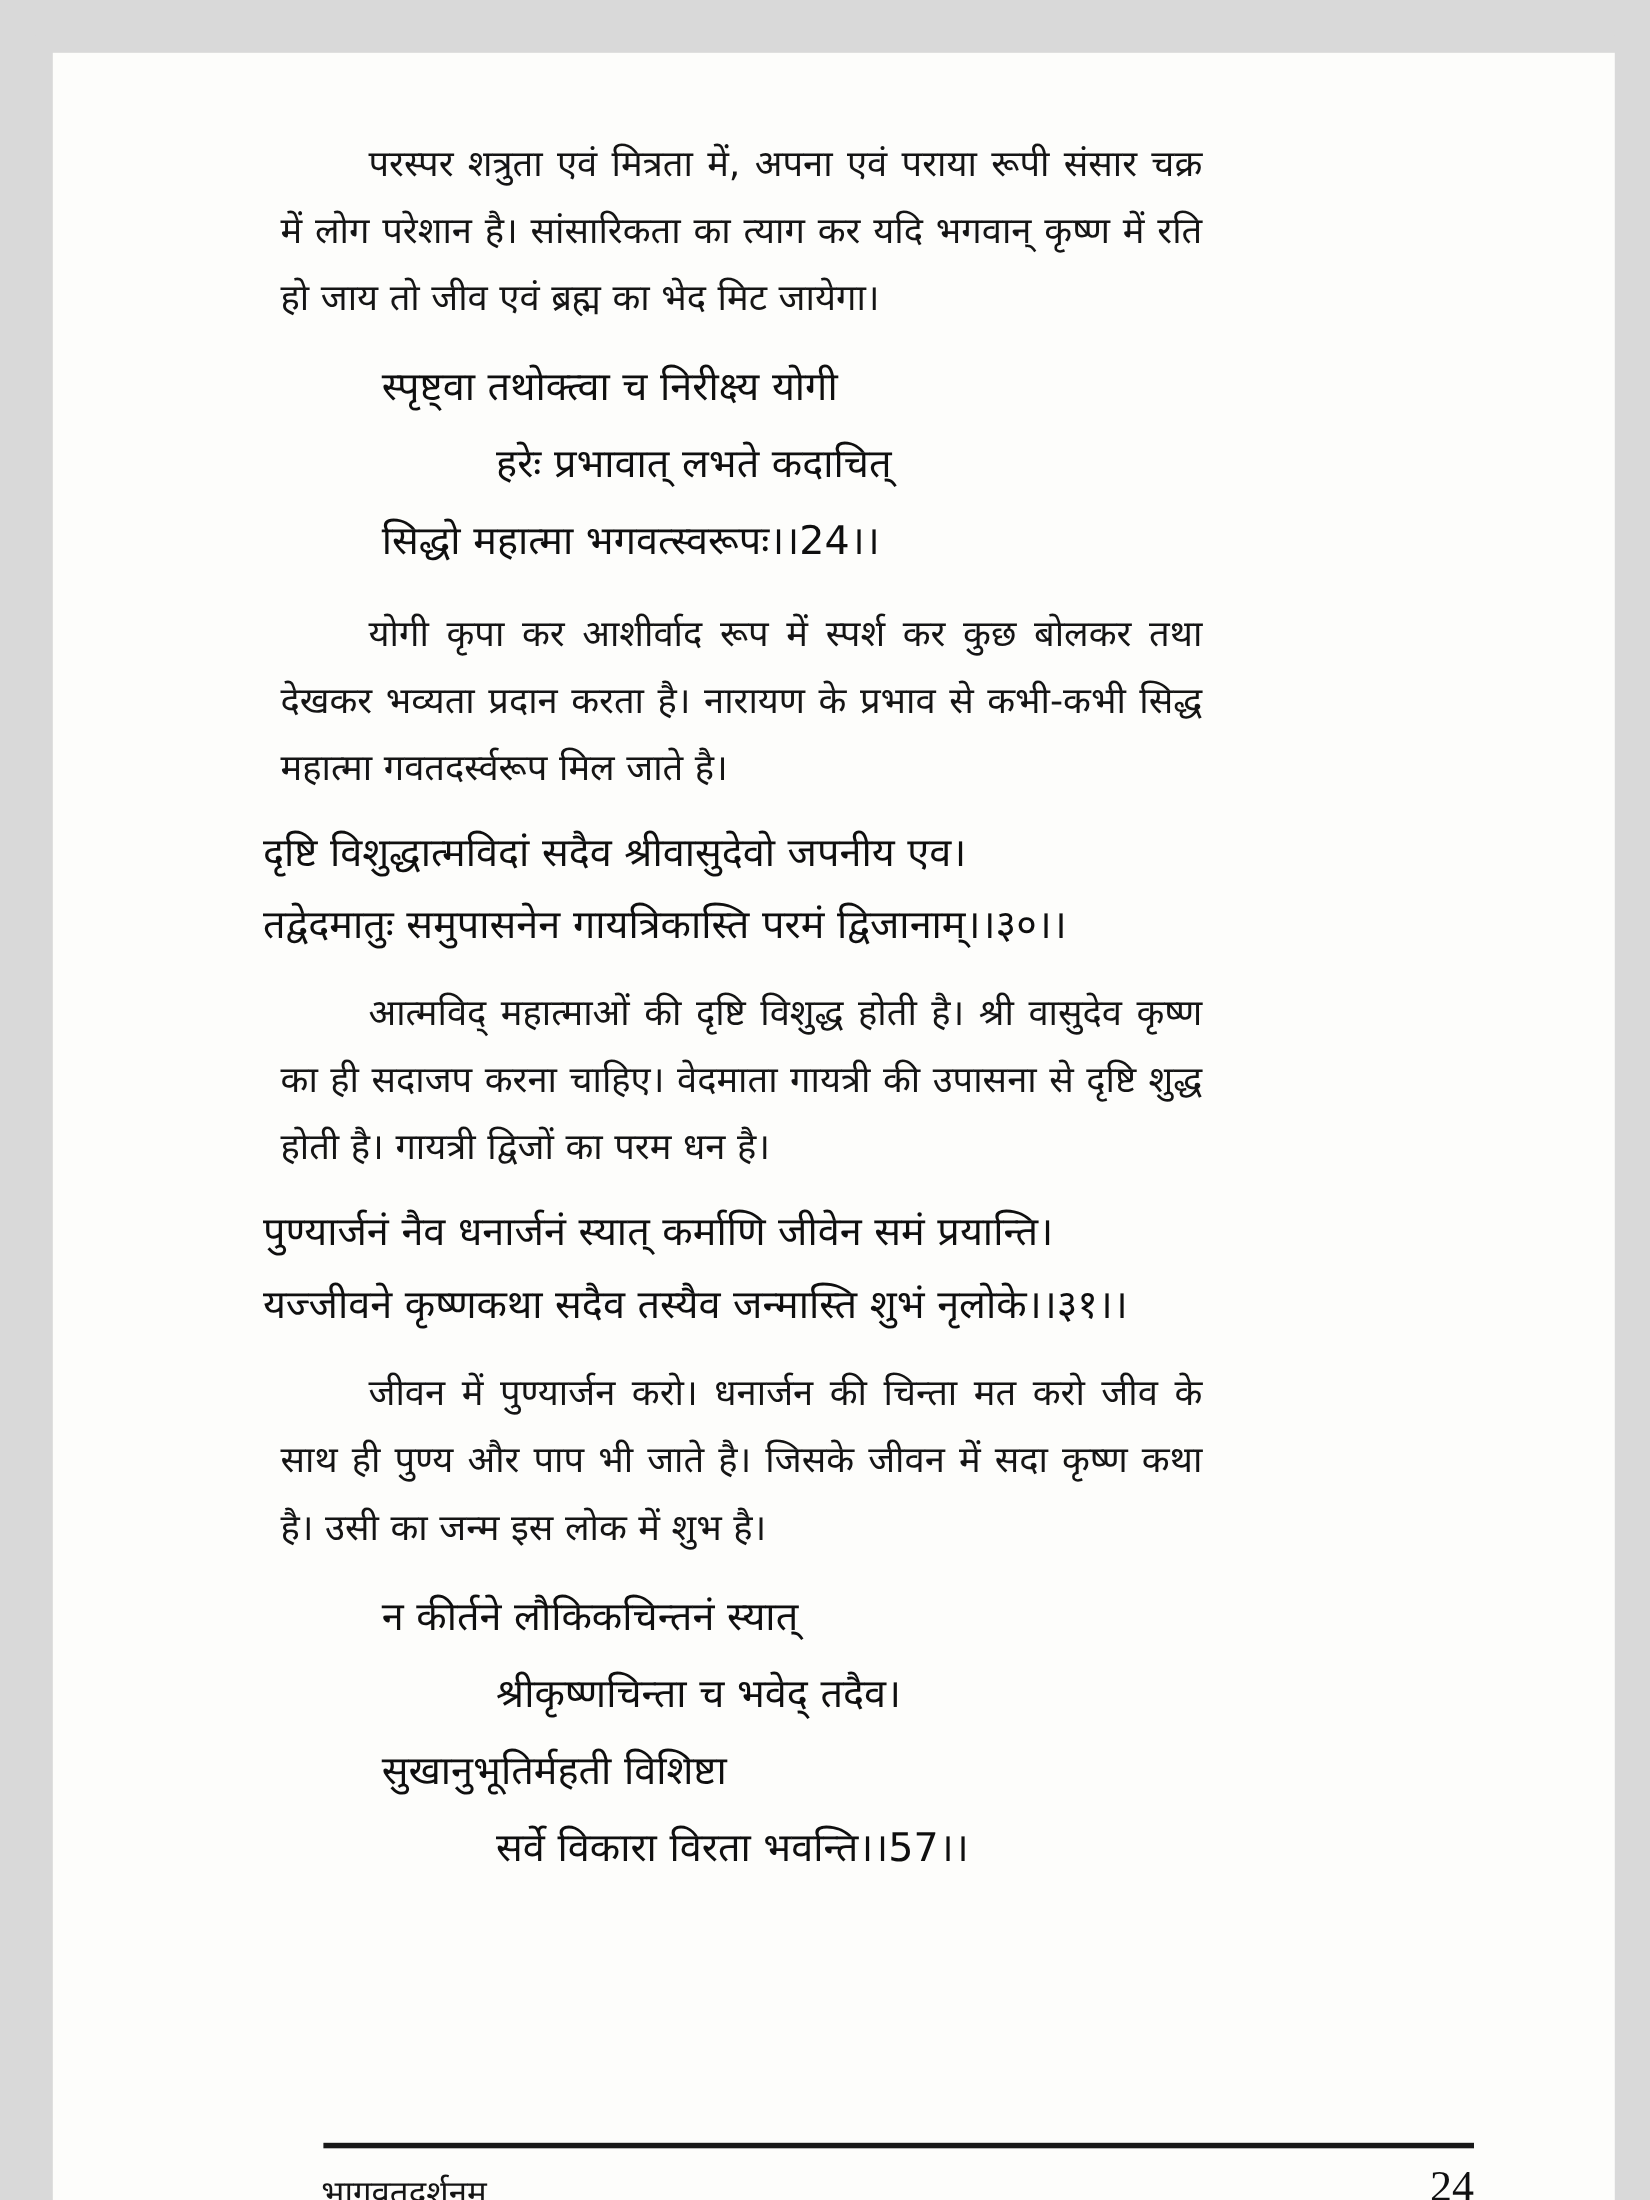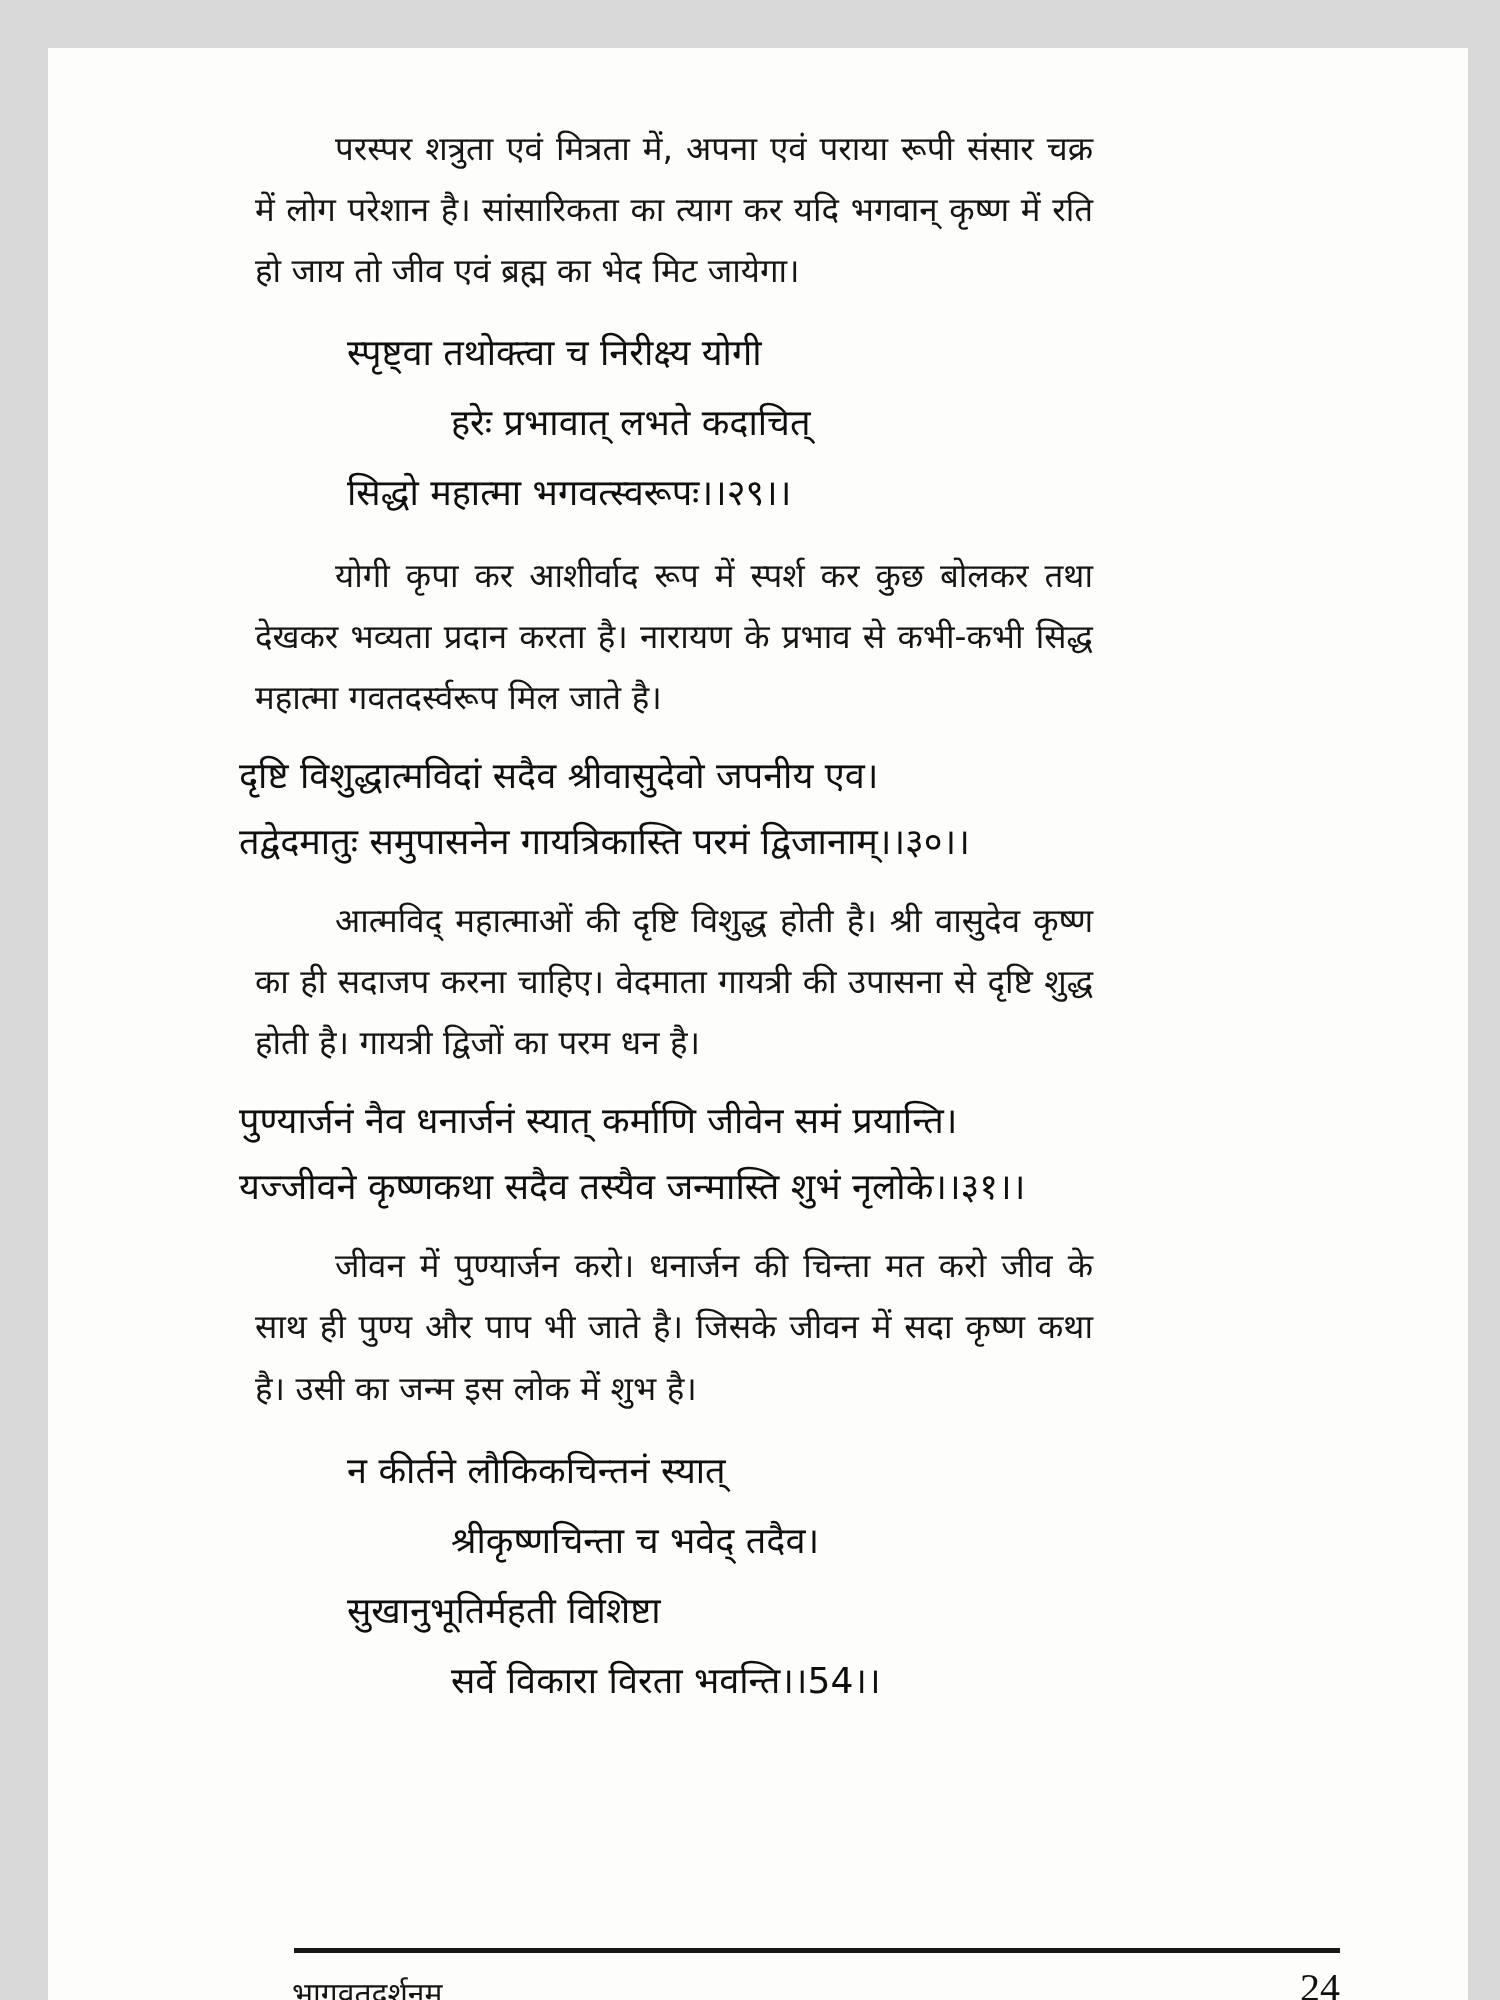--- a/index.html
+++ b/index.html
@@ -71,21 +71,21 @@
 <body>
 
 <div class="page">
   <div class="content">
 
     <p class="para">परस्पर शत्रुता एवं मित्रता में, अपना एवं पराया रूपी संसार चक्र में लोग परेशान है। सांसारिकता का त्याग कर यदि भगवान् कृष्ण में रति हो जाय तो जीव एवं ब्रह्म का भेद मिट जायेगा।</p>
 
     <div class="verse alt">
       <div class="vline">स्पृष्ट्वा तथोक्त्वा च निरीक्ष्य योगी</div>
       <div class="vline">हरेः प्रभावात् लभते कदाचित्</div>
-      <div class="vline">सिद्धो महात्मा भगवत्स्वरूपः।।२९।।</div>
+      <div class="vline">सिद्धो महात्मा भगवत्स्वरूपः।।24।।</div>
     </div>
 
     <p class="para">योगी कृपा कर आशीर्वाद रूप में स्पर्श कर कुछ बोलकर तथा देखकर भव्यता प्रदान करता है। नारायण के प्रभाव से कभी-कभी सिद्ध महात्मा गवतदर्स्वरूप मिल जाते है।</p>
 
     <div class="verse flush">
       <div class="vline">दृष्टि विशुद्धात्मविदां सदैव श्रीवासुदेवो जपनीय एव।</div>
       <div class="vline">तद्वेदमातुः समुपासनेन गायत्रिकास्ति परमं द्विजानाम्।।३०।।</div>
     </div>
 
     <p class="para">आत्मविद् महात्माओं की दृष्टि विशुद्ध होती है। श्री वासुदेव कृष्ण का ही सदाजप करना चाहिए। वेदमाता गायत्री की उपासना से दृष्टि शुद्ध होती है। गायत्री द्विजों का परम धन है।</p>
@@ -94,21 +94,21 @@
       <div class="vline">पुण्यार्जनं नैव धनार्जनं स्यात् कर्माणि जीवेन समं प्रयान्ति।</div>
       <div class="vline">यज्जीवने कृष्णकथा सदैव तस्यैव जन्मास्ति शुभं नृलोके।।३१।।</div>
     </div>
 
     <p class="para">जीवन में पुण्यार्जन करो। धनार्जन की चिन्ता मत करो जीव के साथ ही पुण्य और पाप भी जाते है। जिसके जीवन में सदा कृष्ण कथा है। उसी का जन्म इस लोक में शुभ है।</p>
 
     <div class="verse alt">
       <div class="vline">न कीर्तने लौकिकचिन्तनं स्यात्</div>
       <div class="vline">श्रीकृष्णचिन्ता च भवेद् तदैव।</div>
       <div class="vline">सुखानुभूतिर्महती विशिष्टा</div>
-      <div class="vline">सर्वे विकारा विरता भवन्ति।।54।।</div>
+      <div class="vline">सर्वे विकारा विरता भवन्ति।।57।।</div>
     </div>
 
   </div>
 
   <div class="footer-rule"></div>
   <div class="footer-title">भागवतदर्शनम्</div>
   <div class="page-number">24</div>
 </div>
 
 </body></html>

